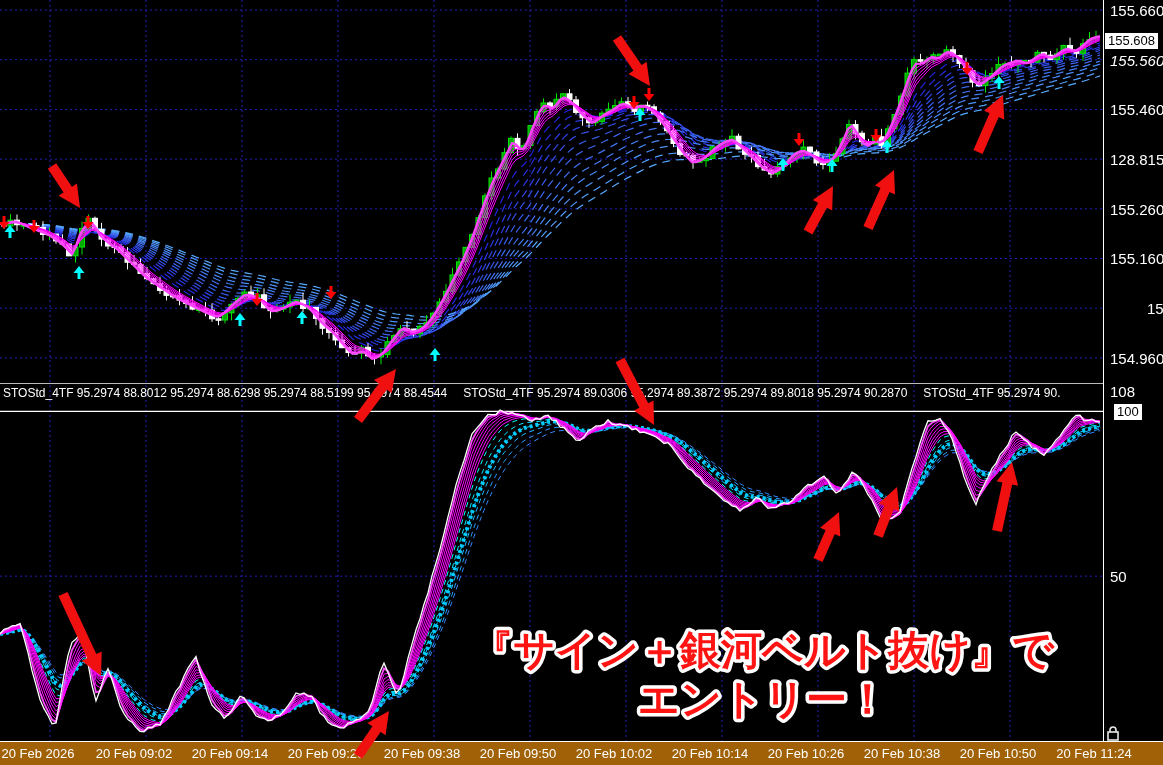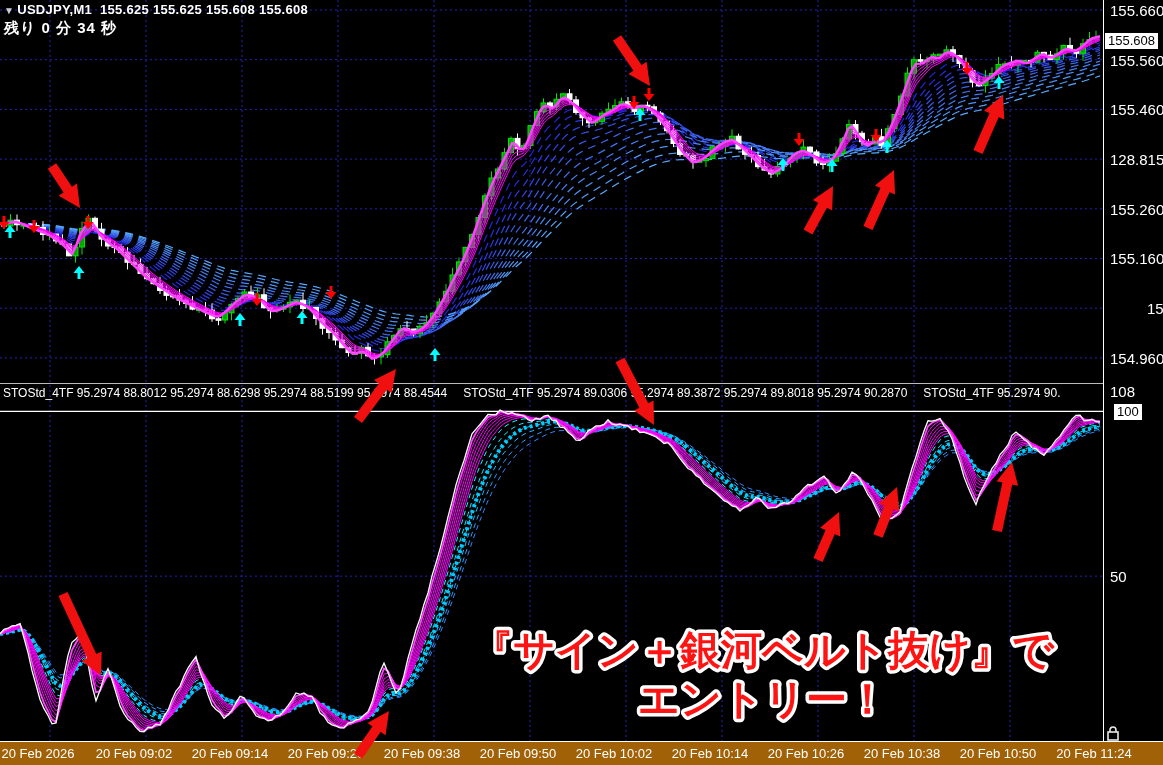--- a/index.html
+++ b/index.html
@@ -480,24 +480,20 @@
       <div class="t-label" style="left: 367px; top: 4px;">20 Feb 09:38</div>
       <div class="t-label" style="left: 463px; top: 4px;">20 Feb 09:50</div>
       <div class="t-label" style="left: 559px; top: 4px;">20 Feb 10:02</div>
       <div class="t-label" style="left: 655px; top: 4px;">20 Feb 10:14</div>
       <div class="t-label" style="left: 751px; top: 4px;">20 Feb 10:26</div>
       <div class="t-label" style="left: 847px; top: 4px;">20 Feb 10:38</div>
       <div class="t-label" style="left: 943px; top: 4px;">20 Feb 10:50</div>
       <div class="t-label" style="left: 1039px; top: 4px;">20 Feb 11:24</div>
     </div>
 
-  <div id="hdr">
-    <div class="l1"><span class="tri">▼</span><span>USDJPY,M1</span>&nbsp;&nbsp;<span>155.625 155.625 155.608 155.608</span></div>
-    <div class="l2">残り 0 分 34 秒</div>
-  </div>
 
   <div id="indhdr">
     <span>STOStd_4TF 95.2974 88.8012 95.2974 88.6298 95.2974 88.5199 95.2974 88.4544</span><span>STOStd_4TF 95.2974 89.0306 95.2974 89.3872 95.2974 89.8018 95.2974 90.2870</span><span>STOStd_4TF 95.2974 90.</span>
   </div>
 
   <svg id="ovl" width="1163" height="765">
     <g id="g-sig">
         <line x1="4" y1="216" x2="4" y2="224" stroke="#FF0000" stroke-width="3"></line>
         <polygon points="-1.5,222 9.5,222 4,229" fill="#FF0000"></polygon>
         <line x1="34" y1="220" x2="34" y2="228" stroke="#FF0000" stroke-width="3"></line>
@@ -563,21 +559,21 @@
         <line x1="878" y1="536" x2="889.7694429101825" y2="505.6472261790029" stroke="#F11010" stroke-width="10"></line>
         <polygon points="897,487 899.3023615996524,511.4887551963028 878.7904128027492,503.5351423975036" fill="#F11010" stroke-linejoin="round"></polygon>
         <line x1="997" y1="531" x2="1007.7514071133792" y2="481.543527278456" stroke="#F11010" stroke-width="10"></line>
         <polygon points="1012,462 1018.0754878278678,485.8346060939431 996.5776078215663,481.16115391866015" fill="#F11010" stroke-linejoin="round"></polygon>
       </g>
     <text id="jp1" x="763" y="664" text-anchor="middle" font-size="41" font-weight="bold" font-family="sans-serif" stroke="#FFFFFF" stroke-width="7" paint-order="stroke" stroke-linejoin="round" fill="#FF1414">『サイン＋銀河ベルト抜け』で</text>
     <text id="jp2" x="763" y="713" text-anchor="middle" font-size="41" font-weight="bold" font-family="sans-serif" stroke="#FFFFFF" stroke-width="7" paint-order="stroke" stroke-linejoin="round" fill="#FF1414">エントリー！</text>
   </svg>
 
 <div class="axis-label" style="top: 2px;">155.660</div>
-    <div class="axis-label" style="top: 52px;">155.560</div>
+    <div class="axis-label" style="top: 52px; font-style: italic;">155.560</div>
     <div class="axis-label" style="top: 101px;">155.460</div>
     <div class="axis-label" style="top: 151px;">128.815</div>
     <div class="axis-label" style="top: 201px;">155.260</div>
     <div class="axis-label" style="top: 250px;">155.160</div>
     <div class="axis-label" style="top: 300px; margin-left: 37px;">155.060</div>
     <div class="axis-label" style="top: 350px;">154.960</div>
     <div class="axis-tag" style="top: 33px;">155.608</div>
     <div class="axis-label" style="top: 383px;">108</div>
     <div class="axis-label" style="top: 568px;">50</div>
     <div class="axis-tag" style="top: 404px; margin-left: 9px;">100</div>

